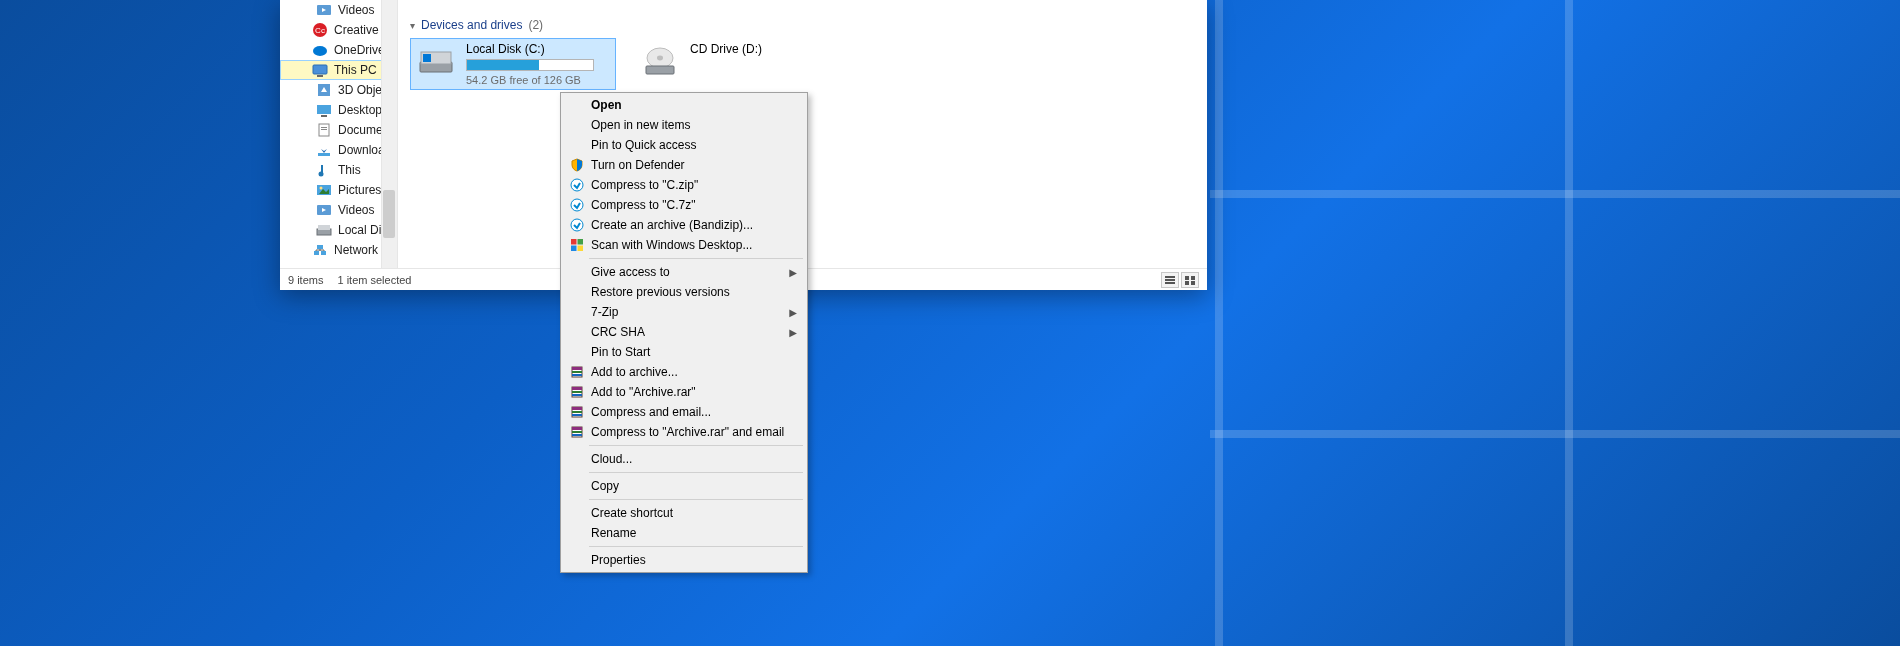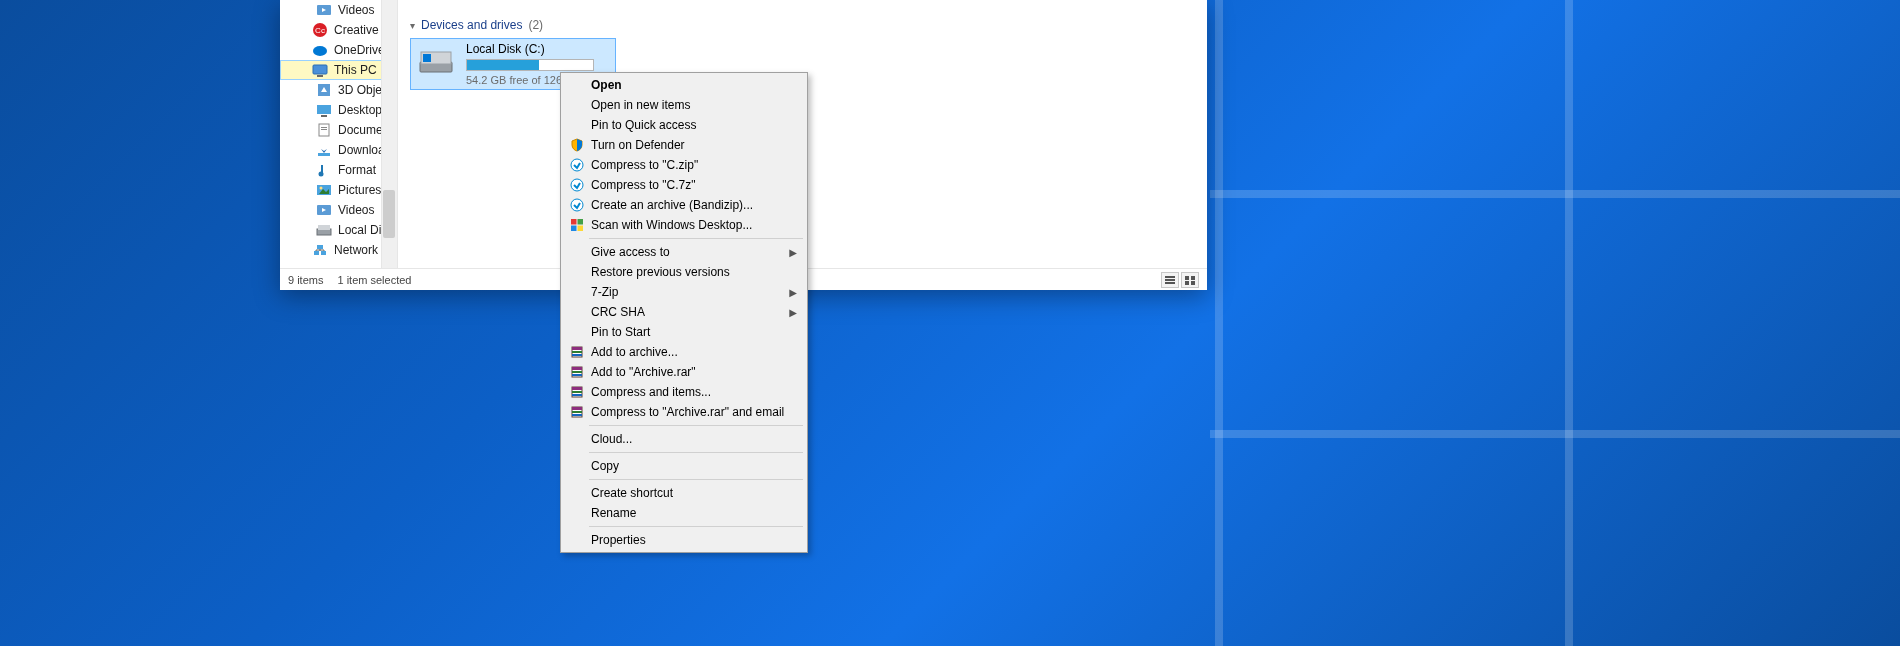--- a/index.html
+++ b/index.html
@@ -69,21 +69,21 @@
   .statusbar {
     height:22px; border-top:1px solid #e6e6e6; display:flex; align-items:center;
     font-size:11px; color:#444; padding: 0 8px; justify-content:space-between;
   }
   .statusbar .left { display:flex; gap:14px;text-align:right; }
   .view-btns { display:flex; gap:2px; }
   .view-btn { width:18px; height:16px; border:1px solid #c8c8c8; background:#f4f4f4; display:flex; align-items:center; justify-content:center; }
 
   
   .ctxmenu {
-    position:absolute; left:560px; top:72px; width:248px;
+    position:absolute; left:560px; top:92px; width:248px;
     background:#f0f0f0; border:1px solid #a0a0a0; box-shadow:3px 3px 6px rgba(0,0,0,0.25);
     font-size:12px; color:#000; padding:2px;
   }
   .ctxitem {
     display:flex; align-items:center; height:20px; padding:0 20px 0 28px; position:relative;
   }
   .ctxitem.bold { font-weight:600; }
   .ctxitem .cico { position:absolute; left:6px; width:16px; height:16px; display:flex; align-items:center; justify-content:center; }
   .ctxitem .arrow { position:absolute; right:8px; color:#555; font-size:10px; }
   .ctxsep { height:1px; background:#d0d0d0; margin:3px 2px 3px 26px; }
@@ -177,21 +177,21 @@
           </span>
           <span>Downloads</span>
         </div>
         <div class="nav-item sub">
           <span class="ico">
             <svg width="16" height="16" viewBox="0 0 16 16">
               <path d="M6 3 L6 11" stroke="#1f77b4" stroke-width="2"></path>
               <circle cx="5" cy="12" r="2.5" fill="#1f77b4"></circle>
             </svg>
           </span>
-          <span>Format</span>
+          <span>This</span>
         </div>
         <div class="nav-item sub">
           <span class="ico">
             <svg width="16" height="16" viewBox="0 0 16 16">
               <rect x="1" y="3" width="14" height="10" fill="#4aa3df"></rect>
               <circle cx="5" cy="6" r="1.5" fill="#ffe082"></circle>
               <polygon points="3,12 7,7 10,10 13,7 13,12" fill="#2e7d32"></polygon>
             </svg>
           </span>
           <span>Pictures</span>
@@ -244,20 +244,32 @@
               <rect x="5" y="10" width="30" height="12" fill="#d0d4d8" stroke="#9aa0a6"></rect>
               <rect x="7" y="12" width="8" height="8" fill="#0078d7"></rect>
             </svg>
           </span>
           <div class="dtext">
             <span>Local Disk (C:)</span>
             <div class="bar">
                 <div class="fill" style="width:57%"></div>
               </div>
             <span class="free">54.2 GB free of 126 GB</span>
+          </div>
+        </div>
+        <div class="drive">
+          <span class="dico">
+            <svg width="40" height="40" viewBox="0 0 40 40">
+              <ellipse cx="20" cy="16" rx="13" ry="10" fill="#e8e8e8" stroke="#bdbdbd"></ellipse>
+              <ellipse cx="20" cy="16" rx="3" ry="2.4" fill="#bdbdbd"></ellipse>
+              <rect x="6" y="24" width="28" height="8" rx="1" fill="#9aa0a6" stroke="#6b7076"></rect>
+            </svg>
+          </span>
+          <div class="dtext">
+            <span>CD Drive (D:)</span>
           </div>
         </div>
       </div>
     </div>
   </div>
   <div class="statusbar">
     <div class="left">
       <span>9 items</span>
       <span>1 item selected</span>
     </div>
@@ -381,21 +393,21 @@
     </div>
     <div class="ctxitem">
       <span class="cico">
         <svg width="14" height="14" viewBox="0 0 14 14">
           <rect x="2" y="2" width="10" height="10" fill="#fff" stroke="#5d4037"></rect>
           <rect x="2" y="2" width="10" height="3" fill="#8d2e7d"></rect>
           <rect x="2" y="6" width="10" height="2" fill="#2e7d32"></rect>
           <rect x="2" y="9" width="10" height="2" fill="#1565c0"></rect>
         </svg>
       </span>
-      <span>Compress and items...</span>
+      <span>Compress and email...</span>
     </div>
     <div class="ctxitem">
       <span class="cico">
         <svg width="14" height="14" viewBox="0 0 14 14">
           <rect x="2" y="2" width="10" height="10" fill="#fff" stroke="#5d4037"></rect>
           <rect x="2" y="2" width="10" height="3" fill="#8d2e7d"></rect>
           <rect x="2" y="6" width="10" height="2" fill="#2e7d32"></rect>
           <rect x="2" y="9" width="10" height="2" fill="#1565c0"></rect>
         </svg>
       </span>

